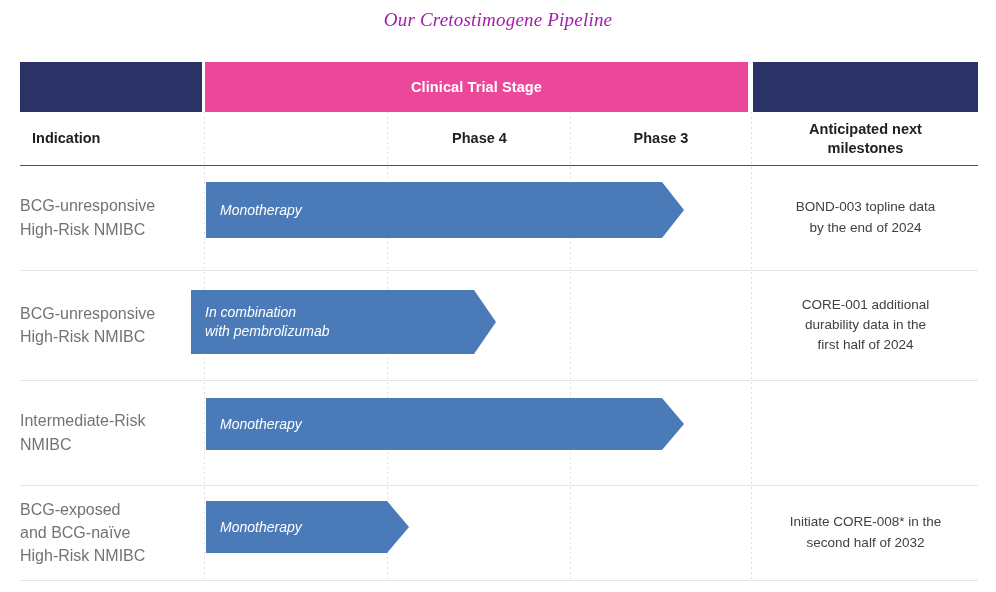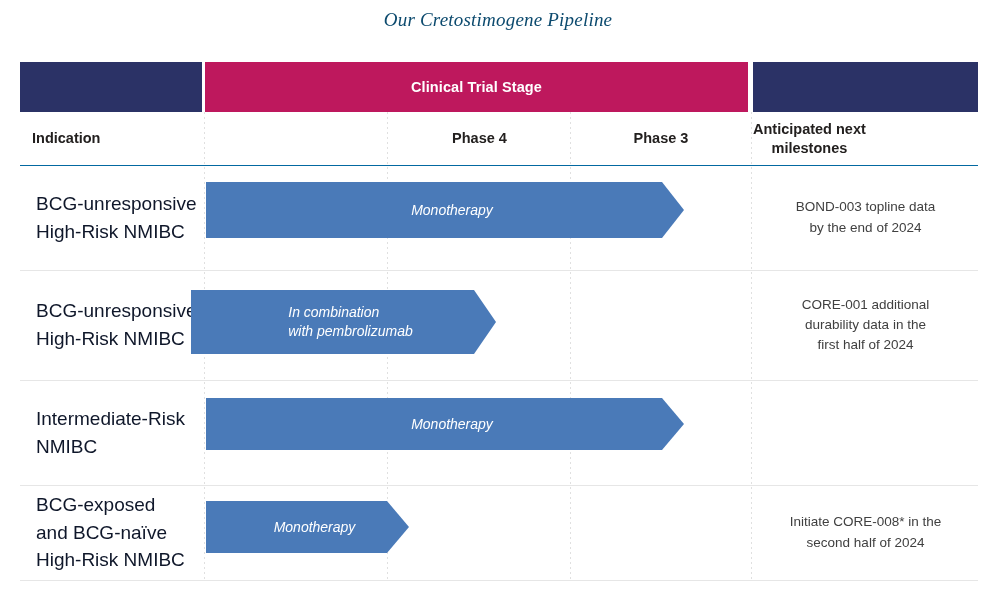--- a/index.html
+++ b/index.html
@@ -17,21 +17,21 @@
   
   .page-title {
     position: absolute;
     left: 0;
     top: 9px;
     width: 996px;
     text-align: center;
     font-family: "Liberation Serif", serif;
     font-style: italic;
     font-size: 19px;
-    color: #0c4a6e;
+    color: #a21caf;
     letter-spacing: 0.2px;
   }
 
   
   .pipeline-table {
     position: absolute;
     left: 20px;
     top: 62px;
     width: 958px;
     height: 518px;
@@ -52,21 +52,21 @@
     width: 182px;
     height: 50px;
     background: #2b3266;
   }
   .header-cell-stage {
     position: absolute;
     left: 185px;
     top: 0;
     width: 543px;
     height: 50px;
-    background: #be185d;
+    background: #ec4899;
     display: flex;
     align-items: center;
     justify-content: center;
   }
   .header-cell-stage span {
     color: #ffffff;
     font-size: 14.5px;
     font-weight: bold;
     letter-spacing: 0.1px;
   }
@@ -103,21 +103,21 @@
     left: 12px;
     width: 170px;
     justify-content: flex-start;
   }
   .sh-p1 { left: 185px;  width: 183px; justify-content: center; }
   .sh-p2 { left: 368px;  width: 183px; justify-content: center; }
   .sh-p3 { left: 551px;  width: 180px; justify-content: center; }
   .sh-ms {
     left: 733px;
     width: 225px;
-    justify-content: flex-start;
+    justify-content: center;
     text-align: center;
   }
 
   
   .vdiv {
     position: absolute;
     top: 50px;
     width: 1px;
     height: 468px;
     background: #e6e6e6;
@@ -141,28 +141,28 @@
     width: 958px;
     border-bottom: 1px solid #e6e6e6;
   }
   .row-1 { top: 103px;  height: 105px; }
   .row-2 { top: 208px;  height: 110px; }
   .row-3 { top: 318px;  height: 105px; }
   .row-4 { top: 423px;  height: 95px; }
 
   .indication {
     position: absolute;
-    left: 16px;
+    left: 0;
     top: 0;
     width: 172px;
     height: 100%;
     display: flex;
     align-items: center;
-    font-size: 19px;
-    color: #0f172a;
+    font-size: 16px;
+    color: #737373;
     line-height: 1.45;
     white-space: pre-line;
   }
 
   .milestone {
     position: absolute;
     left: 733px;
     top: 0;
     width: 225px;
     height: 100%;
@@ -176,21 +176,20 @@
     white-space: pre-line;
   }
 
   
   .arrow {
     position: absolute;
     background: #4a7ab8;
     display: flex;
     align-items: center;
     clip-path: polygon(0 0, calc(100% - 22px) 0, 100% 50%, calc(100% - 22px) 100%, 0 100%);
-    justify-content: center;
   }
   .arrow span {
     color: #ffffff;
     font-style: italic;
     font-size: 14px;
     line-height: 1.35;
     padding-left: 14px;
     white-space: pre-line;
   }
   .arrow-r1 { left: 186px; top: 17px; width: 478px; height: 56px; }
@@ -259,16 +258,16 @@
   </div>
 
   <div class="row row-4">
     <div class="indication">BCG-exposed
 and BCG-naïve
 High-Risk NMIBC</div>
     <div class="arrow arrow-r4">
       <span>Monotherapy</span>
     </div>
     <div class="milestone">Initiate CORE-008* in the
-second half of 2024</div>
+second half of 2032</div>
   </div>
 
 </div>
 
 </body></html>

